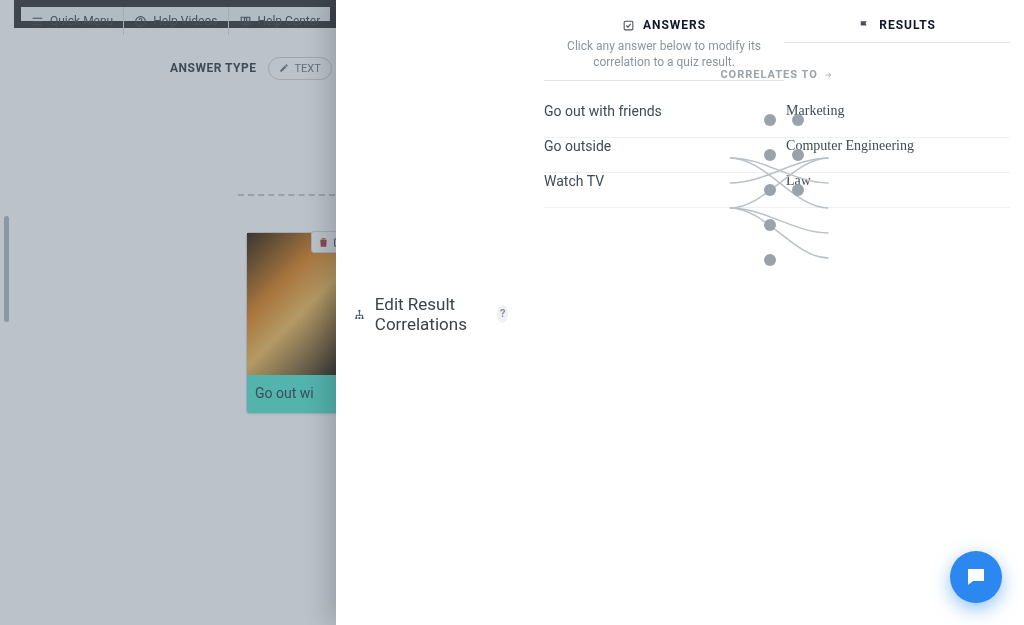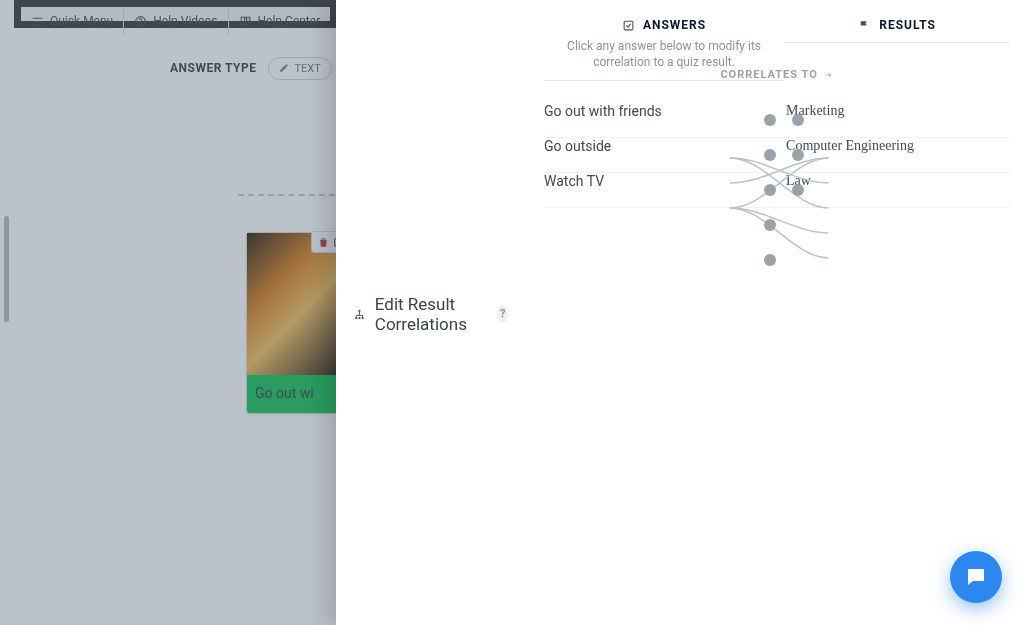--- a/index.html
+++ b/index.html
@@ -10,21 +10,21 @@
   .topbar { display:flex; height:28px; background:#f2f3f4; border:7px solid #404040; position:absolute; top:0; left:14px; z-index:1;}
   .topbar .item { display:flex; align-items:center; gap:6px; padding:0 10px; font-size:12px; color:#4a5560; border-right:1px solid #d8dde1; height:28px;}
   .topbar .item:last-child{ border-right:none;}
   .topbar svg { width:13px; height:13px; }
   .answer-type-row { position:absolute; top:56px; left:170px; display:flex; align-items:center; gap:12px; z-index:1;}
   .answer-type-label { font-size:12px; font-weight:700; color:#3f4a55; letter-spacing:0.5px; }
   .text-pill { display:flex; align-items:center; gap:5px; border:1px solid #cfd6db; border-radius:20px; padding:4px 10px; font-size:11px; color:#77818a; background:#fff;}
   .text-pill svg{ width:10px;height:10px;}
   .image-pill-edge { width:6px; height:24px; background:#2c87f0; border-radius:20px 0 0 20px; }
   .dashed-box { position:absolute; top:194px; left:238px; width:420px; border-top:2px dashed #c6ccd1; z-index:1;}
-  .answer-card { position:absolute; top:232px; left:246px; width:104px; z-index:1; background:#22c55e; border:1px solid #d8dde1; border-radius:4px; box-shadow:0 1px 2px rgba(0,0,0,0.08);}
+  .answer-card { position:absolute; top:232px; left:246px; width:104px; z-index:1; background:#5eead4; border:1px solid #d8dde1; border-radius:4px; box-shadow:0 1px 2px rgba(0,0,0,0.08);}
   .answer-card-tools { position:absolute; top:-2px; right:-2px; display:flex; gap:2px; background:#fff; border:1px solid #d8dde1; border-radius:3px; padding:3px 4px;}
   .answer-card-tools .ico{ width:14px; height:14px; display:flex; align-items:center; justify-content:center;}
   .answer-card-img { width:100%; height:142px; background: linear-gradient(135deg,#3a2a1a 0%, #e38b2a 35%, #f4c165 55%, #201a1a 100%); }
   .answer-card-caption { font-size:14px; color:#3f4a55; padding:10px 8px 12px; white-space:nowrap; overflow:hidden; }
   .left-scroll-handle{ position:absolute; left:4px; top:216px; width:5px; height:106px; background:#b6bdc3; border-radius:3px; z-index:1;}
   
   .modal { position:absolute; top:0; right:0; bottom:0; left:336px; background:#fff; z-index:5; box-shadow:-8px 0 24px rgba(0,0,0,0.18); display:flex; flex-direction:row;}
   .modal-header { display:flex; align-items:center; gap:10px; padding:12px 18px 10px; }
   .modal-header .ico { width:18px; height:18px; color:#4a5560;}
   .modal-title { font-size:17px; color:#3a434c; font-weight:400;}

